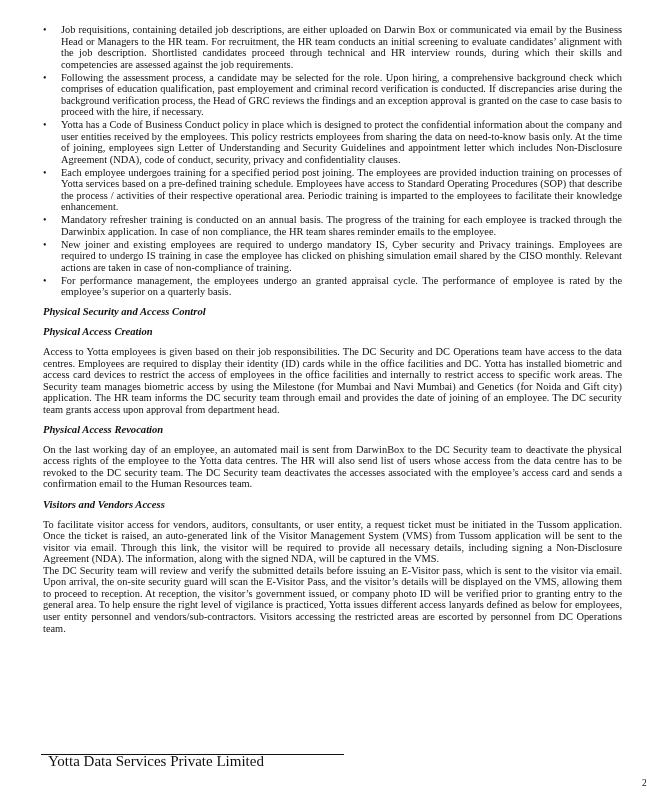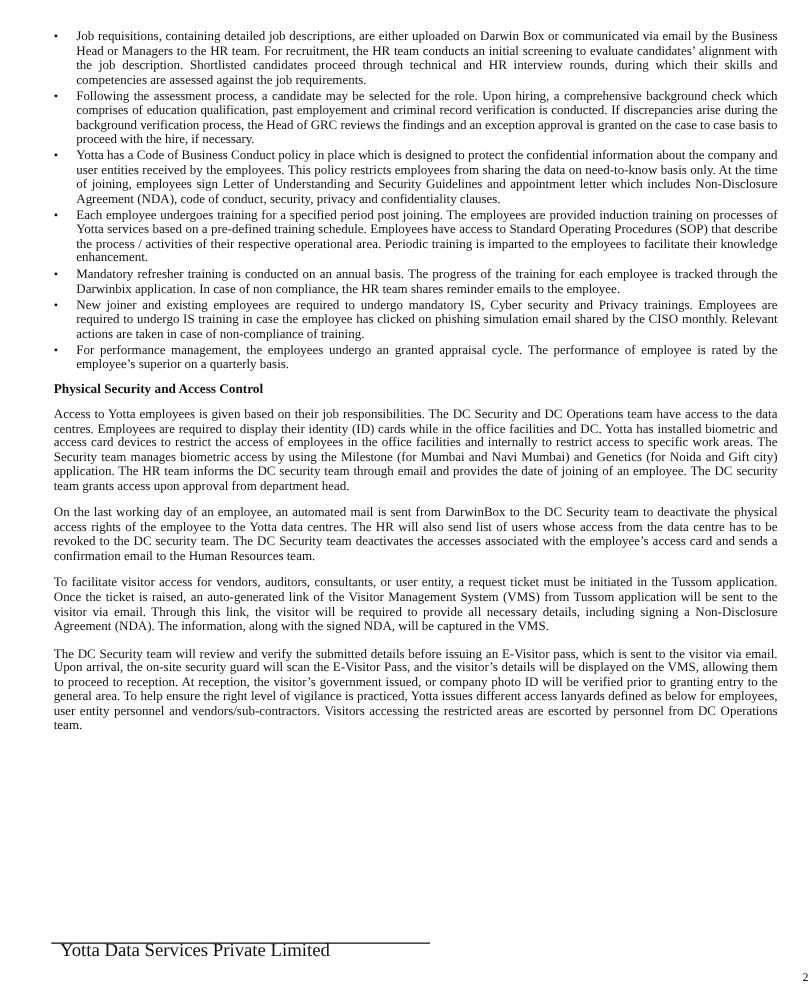--- a/index.html
+++ b/index.html
@@ -16,27 +16,27 @@
   ul.bullets { list-style: none; margin: 0; padding: 0; }
   ul.bullets li {
     position: relative; padding-left: 18px; text-align: justify;
     margin-bottom: 1.4px;
   }
   ul.bullets li .dot {
     position: absolute; left: 0; top: 0; font-size: 10px;
   }
   p { margin: 0; text-align: justify; }
   h3.section {
-    font-size: 10.6px; font-weight: bold; margin: 8px 0 8.5px 0;
+    font-size: 10.6px; font-weight: bold; margin: 8px 0 8.5px 0; font-style: italic;
   }
   h4.sub {
     font-size: 10.6px; font-weight: bold; font-style: italic; margin: 8.5px 0 8.5px 0;
   }
   p.para { margin-bottom: 0; }
-  p.para + p.para { margin-top: 10px; }
+  p.para + p.para { }
   .footer-rule {
     position: absolute; left: 41px; top: 754px; width: 303px; height: 0;
     border-top: 1px solid #111111;
   }
   .footer-text {
     position: absolute; left: 48px; top: 756px; font-size: 15px; line-height: 11px;
   }
   .footer-text .period { font-style: italic; display: block; margin-top: 40px; }
   .page-number {
     position: absolute; left: 606px; top: 778px; font-size: 9.5px; margin-left: 36px;
@@ -72,24 +72,27 @@
       <span>New joiner and existing employees are required to undergo mandatory IS, Cyber security and Privacy trainings. Employees are required to undergo IS training in case the employee has clicked on phishing simulation email shared by the CISO monthly. Relevant actions are taken in case of non-compliance of training.</span>
     </li>
     <li>
       <span class="dot">•</span>
       <span>For performance management, the employees undergo an granted appraisal cycle. The performance of employee is rated by the employee’s superior on a quarterly basis.</span>
     </li>
   </ul>
 
   <h3 class="section">Physical Security and Access Control</h3>
 
+  <h4 class="sub">Physical Access Creation</h4>
   <p class="para">Access to Yotta employees is given based on their job responsibilities. The DC Security and DC Operations team have access to the data centres. Employees are required to display their identity (ID) cards while in the office facilities and DC. Yotta has installed biometric and access card devices to restrict the access of employees in the office facilities and internally to restrict access to specific work areas. The Security team manages biometric access by using the Milestone (for Mumbai and Navi Mumbai) and Genetics (for Noida and Gift city) application. The HR team informs the DC security team through email and provides the date of joining of an employee. The DC security team grants access upon approval from department head.</p>
 
+  <h4 class="sub">Physical Access Revocation</h4>
   <p class="para">On the last working day of an employee, an automated mail is sent from DarwinBox to the DC Security team to deactivate the physical access rights of the employee to the Yotta data centres. The HR will also send list of users whose access from the data centre has to be revoked to the DC security team. The DC Security team deactivates the accesses associated with the employee’s access card and sends a confirmation email to the Human Resources team.</p>
 
+  <h4 class="sub">Visitors and Vendors Access</h4>
   <p class="para">To facilitate visitor access for vendors, auditors, consultants, or user entity, a request ticket must be initiated in the Tussom application. Once the ticket is raised, an auto-generated link of the Visitor Management System (VMS) from Tussom application will be sent to the visitor via email. Through this link, the visitor will be required to provide all necessary details, including signing a Non-Disclosure Agreement (NDA). The information, along with the signed NDA, will be captured in the VMS.</p>
   <p class="para">The DC Security team will review and verify the submitted details before issuing an E-Visitor pass, which is sent to the visitor via email. Upon arrival, the on-site security guard will scan the E-Visitor Pass, and the visitor’s details will be displayed on the VMS, allowing them to proceed to reception. At reception, the visitor’s government issued, or company photo ID will be verified prior to granting entry to the general area. To help ensure the right level of vigilance is practiced, Yotta issues different access lanyards defined as below for employees, user entity personnel and vendors/sub-contractors. Visitors accessing the restricted areas are escorted by personnel from DC Operations team.</p>
 </div>
 
 <div class="footer-rule"></div>
 <div class="footer-text">
   <span>Yotta Data Services Private Limited</span>
   <span class="period">1 January 2024 to 31 December 2024</span>
 </div>
 <div class="page-number">26</div>

